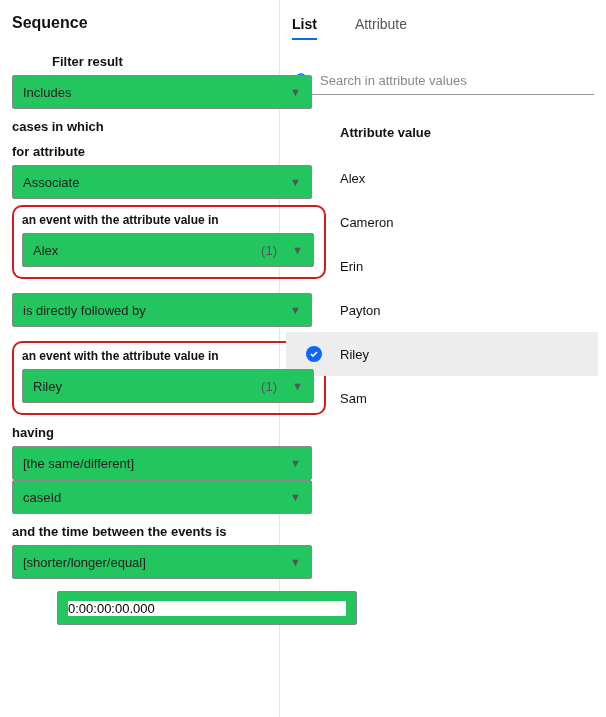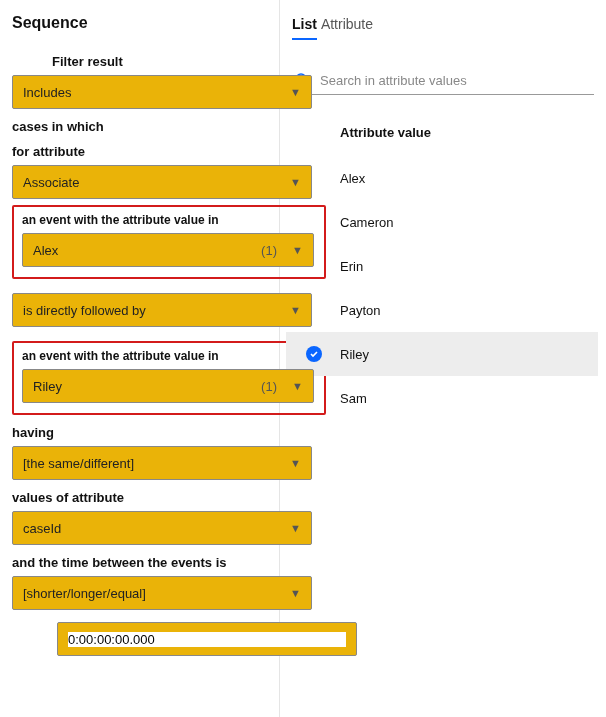--- a/index.html
+++ b/index.html
@@ -39,42 +39,42 @@
     margin: 10px 0 6px 0;
   }
   .select, .input-box {
     width: 300px;
     border: 1px solid #888;
     border-radius: 2px;
     height: 34px;
     display: flex;
     align-items: center;
     padding: 0 10px;
-    background: #eab308;
+    background: #22c55e;
     position: relative;
     font-size: 13px;
   }
   .select .value { flex: 1; color: #222; }
   .select .chev { position: absolute; right: 10px; top: 50%; transform: translateY(-50%); color: #555; font-size: 11px; }
   .count { position: absolute; right: 36px; color: #555; }
   .input-box input {
     border: none; outline: none; width: 100%; font-size: 13px; font-family: inherit;
   }
   .highlight-box {
     border: 2px solid #d31b1b;
-    border-radius: 2px;
+    border-radius: 10px;
     padding: 6px 8px 10px 8px;
     width: 314px;
     margin-top: 6px;
   }
   .highlight-box .sub { margin-top: 0; margin-bottom: 6px; font-size: 12px; }
   .highlight-box .select { width: 292px; }
   .tabs {
     display: flex;
-    gap: 4px;
+    gap: 38px;
     padding-left: 6px;
     align-items: flex-end;
     height: 26px;
   }
   .tab {
     font-size: 14px;
     color: #555;
     padding-bottom: 6px;
     border-bottom: 2px solid transparent;
     cursor: pointer;
@@ -168,21 +168,20 @@
       <span class="chev">▼</span>
     </div>
   </div>
 
   <div class="sub">having</div>
   <div class="select">
     <span class="value placeholder-text">[the same/different]</span>
     <span class="chev">▼</span>
   </div>
 
-  <div class="sub">values of attribute</div>
   <div class="select">
     <span class="value">caseId</span>
     <span class="chev">▼</span>
   </div>
 
   <div class="sub">and the time between the events is</div>
   <div class="select">
     <span class="value placeholder-text">[shorter/longer/equal]</span>
     <span class="chev">▼</span>
   </div>

